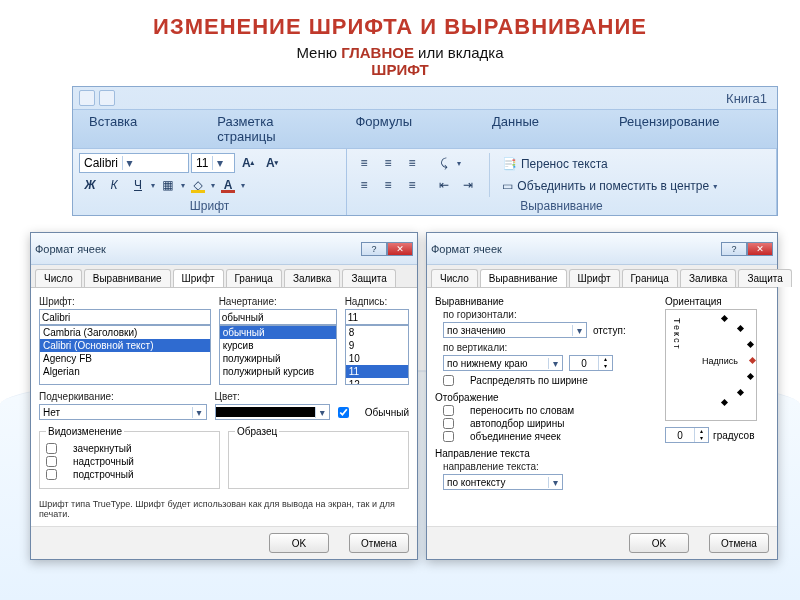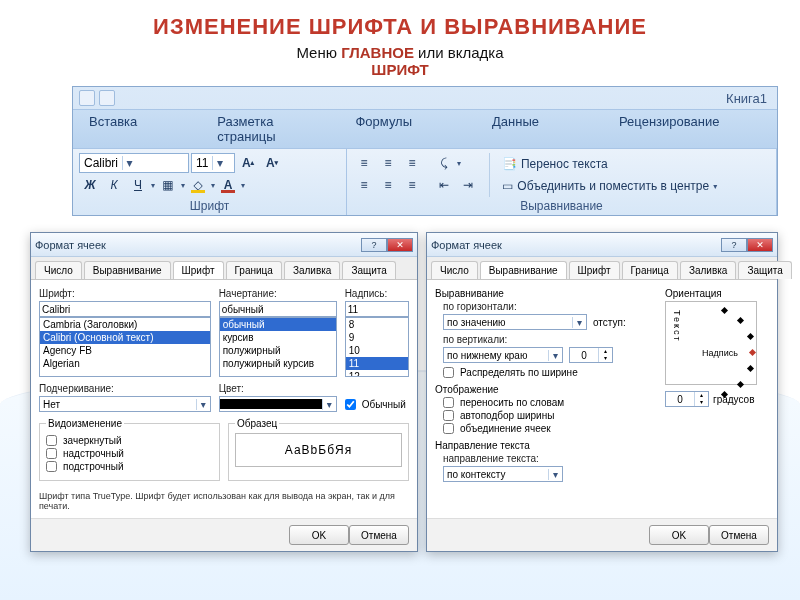--- a/index.html
+++ b/index.html
@@ -25,47 +25,47 @@
   .group .caption { text-align:center; color:#3a5680; font-size:12px; padding-top:2px;}
   .combo { display:inline-flex; align-items:center; background:#fff; border:1px solid #8fb0d6; height:20px; font-size:12px;}
   .combo span { padding:0 4px;}
   .combo .dd { width:14px; text-align:center; border-left:1px solid #bcd1e9; color:#3a5680;}
   .iconbtn { display:inline-flex; align-items:center; justify-content:center; width:22px; height:20px; border:1px solid transparent; border-radius:2px; font-size:12px; color:#1f3a60; }
   .row { display:flex; align-items:center; gap:2px; margin-bottom:2px;}
   .longbtn { display:flex; align-items:center; gap:4px; padding:0 6px; height:22px; font-size:12px; color:#1f3a60; }
 
   
   .dialog { position:absolute; background:#f2f2f2; border:1px solid #6f88a8; font-size:10px; box-shadow:0 3px 10px rgba(0,0,0,.25);}
-  .dlg-title { background:linear-gradient(#f7fbff,#d9e7f6); border-bottom:1px solid #b8cde4; height:24px; display:flex; align-items:center; justify-content:space-between; padding:0 4px; font-size:11px; color:#1d3752;}
+  .dlg-title { background:linear-gradient(#f7fbff,#d9e7f6); border-bottom:1px solid #b8cde4; height:32px; display:flex; align-items:center; justify-content:space-between; padding:0 4px; font-size:11px; color:#1d3752;}
   .winbtns { display:flex; gap:0;}
   .winbtn { width:26px; height:14px; border:1px solid #7290b5; background:linear-gradient(#eaf2fb,#cfe0f3); font-size:9px; display:flex; align-items:center; justify-content:center;}
   .winbtn.close{ background:linear-gradient(#e57373,#c62828); color:#fff;}
   .dlg-tabs { display:flex; background:#eee; border-bottom:1px solid #c7c7c7; padding:4px 4px 0;}
   .dlg-tabs div { padding:3px 8px; font-size:10px; border:1px solid #c7c7c7; border-bottom:none; background:#f6f6f6; margin-right:2px; border-radius:3px 3px 0 0; cursor:pointer;}
   .dlg-tabs div.active { background:#fff;}
   .dlg-body { background:#fff; padding:8px; position:relative;}
-  .dlg-buttons { display:flex; justify-content:flex-end; gap:0; padding:6px 8px; background:#f2f2f2; border-top:1px solid #ddd;}
+  .dlg-buttons { display:flex; justify-content:flex-end; gap:20px; padding:6px 8px; background:#f2f2f2; border-top:1px solid #ddd;}
   .btn { min-width:60px; height:20px; background:linear-gradient(#fff,#e6e6e6); border:1px solid #9a9a9a; border-radius:3px; font-size:10px;}
 
   .label { font-size:10px; color:#222; margin-bottom:2px; display:block;}
   .textin { width:100%; height:16px; border:1px solid #8ca6c8; font-size:10px; padding:0 2px; background:#fff;}
   .listbox { border:1px solid #8ca6c8; background:#fff; font-size:10px; overflow:hidden;}
   .listbox div { padding:1px 3px; white-space:nowrap;}
   .listbox div.sel { background:#2f6bd0; color:#fff;}
-  .chk { display:flex; align-items:center; gap:6px; font-size:10px; margin:2px 0;}
+  .chk { display:flex; align-items:center; gap:16px; font-size:10px; margin:2px 0;}
   .chk input { width:11px; height:11px;}
   fieldset { border:1px solid #ccc; padding:4px 6px 6px; font-size:10px;}
   legend { font-size:10px; padding:0 2px;}
   .sample { border:1px solid #bbb; height:34px; display:flex; align-items:center; justify-content:center; font-size:12px; letter-spacing:1px;}
 
   .sel-combo { display:flex; background:#fff; border:1px solid #8ca6c8; height:16px; font-size:10px; align-items:center;}
   .sel-combo span { flex:1; padding:0 3px;}
   .sel-combo .dd { width:14px; border-left:1px solid #c3d4e8; text-align:center; color:#3a5680;}
 
-  .orient-box { border:1px solid #bbb; width:92px; height:84px; position:relative; background:#fff;}
+  .orient-box { border:1px solid #bbb; width:92px; height:112px; position:relative; background:#fff;}
   .orient-box .vtxt { position:absolute; left:6px; top:8px; writing-mode:vertical-rl; font-size:9px; letter-spacing:2px;}
   .orient-box .node { position:absolute; width:5px; height:5px; background:#000; transform:rotate(45deg);}
   .orient-box .node.red{ background:#c0392b;}
   .orient-box .lbl { position:absolute; font-size:9px;}
   .spin { display:flex; border:1px solid #8ca6c8; height:16px; background:#fff; width:44px;}
   .spin input{ border:0; width:28px; font-size:10px; text-align:center;}
   .spin .arr { width:14px; display:flex; flex-direction:column; border-left:1px solid #c3d4e8;}
   .spin .arr div{ flex:1; font-size:6px; text-align:center; line-height:7px;}
 </style>
 </head>
@@ -250,21 +250,20 @@
               <input type="checkbox" style="">
               <span>надстрочный</span>
             </label>
           <label class="chk">
               <input type="checkbox" style="">
               <span>подстрочный</span>
             </label>
         </fieldset>
         <fieldset style="flex:1">
           <legend>Образец</legend>
-          <div class="sample">АаВbБбЯя</div>
         </fieldset>
       </div>
 
       <div style="margin-top:10px;font-size:9px;color:#333">Шрифт типа TrueType. Шрифт будет использован как для вывода на экран, так и для печати.</div>
     </div>
     <div class="dlg-buttons">
       <button class="btn">OK</button>
       <button class="btn">Отмена</button>
     </div>
   </div>

